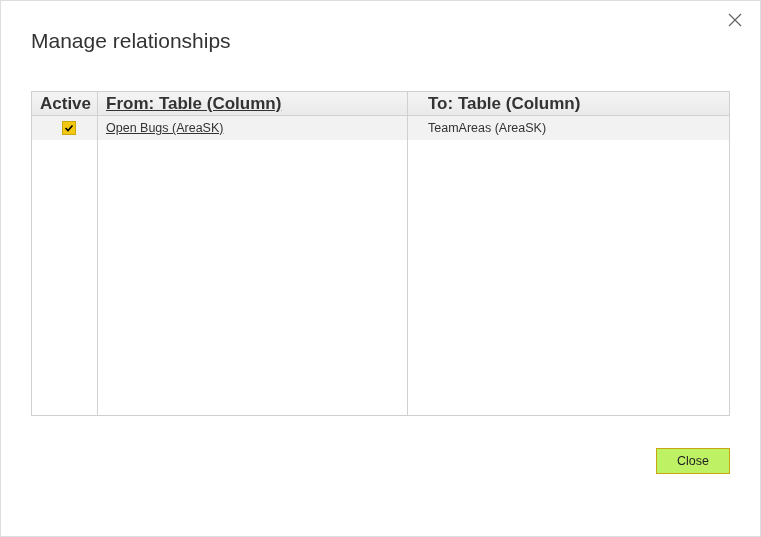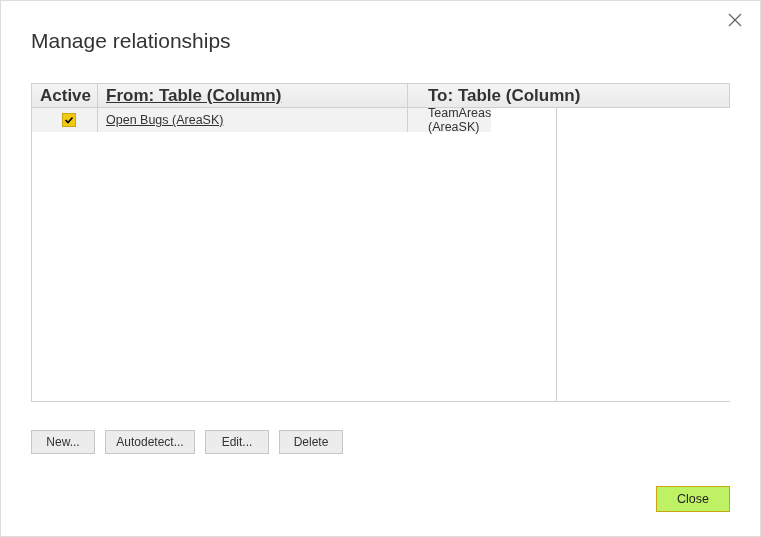--- a/index.html
+++ b/index.html
@@ -24,21 +24,21 @@
       width: 16px;
       height: 16px;
       cursor: pointer;
       color: #666;
     }
     .close-x svg { width: 14px; height: 14px; }
     .title {
       font-size: 21px;
       font-weight: 400;
       color: #333;
-      margin-bottom: 30px;
+      margin-bottom: 38px;
     }
     .table-container {
       border: 1px solid #d0d0d0;
       height: 325px;
       display: flex;
       flex-direction: column;
       background: #fff;
     }
     .table-header {
       display: flex;
@@ -46,21 +46,21 @@
       border-bottom: 1px solid #d0d0d0;
       font-size: 17px;
       font-weight: 600;
       color: #333;
       height: 24px;
       align-items: center;
     }
     .col-active { width: 66px; padding-left: 8px; border-right: 1px solid #d0d0d0; height:100%; display:flex; align-items:center;}
     .col-from { width: 310px; padding-left: 8px; border-right: 1px solid #d0d0d0; height:100%; display:flex; align-items:center;text-decoration:underline;}
     .col-to { flex: 1; padding-left: 8px; height:100%; display:flex; align-items:center;margin-left:12px;}
-    .table-body { flex: 1; display: flex; flex-direction: row; }
+    .table-body { flex: 1; display: flex; flex-direction: column; }
     .table-row {
       display: flex;
       font-size: 12.5px;
       color: #333;
       height: 24px;
       align-items: center;
       background: #f2f2f2;
     }
     .row-rest {
       flex: 1;
@@ -151,23 +151,17 @@
         <div class="col-to">TeamAreas (AreaSK)</div>
       </div>
       <div class="row-rest">
         <div class="col-active"></div>
         <div class="col-from"></div>
         <div class="col-to"></div>
       </div>
     </div>
   </div>
 
-  <div class="button-row">
-    <button class="btn btn-new">New...</button>
-    <button class="btn btn-auto">Autodetect...</button>
-    <button class="btn btn-edit">Edit...</button>
-    <button class="btn btn-delete">Delete</button>
-  </div>
 
   <div class="footer">
     <button class="btn-close">Close</button>
   </div>
 </div>
 
 </body></html>

